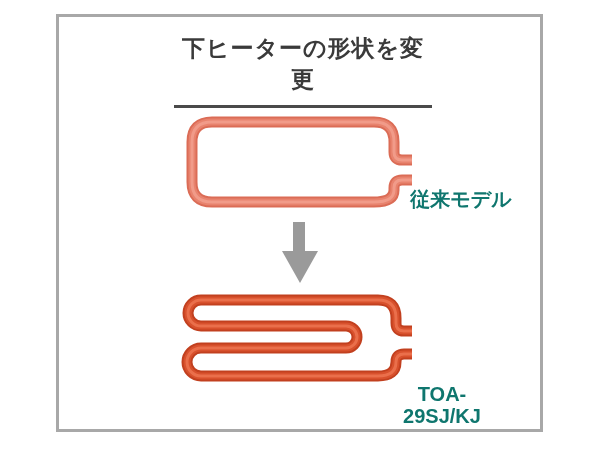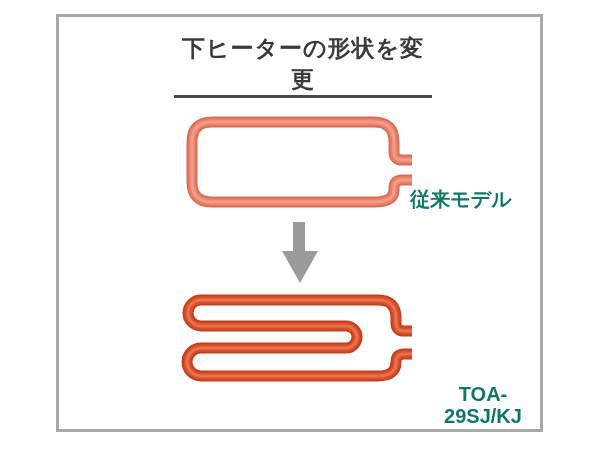--- a/index.html
+++ b/index.html
@@ -41,37 +41,37 @@
     position: absolute;
     left: 174px;
     top: 33px;
     width: 258px;
     text-align: center;
     font-size: 23px;
     font-weight: bold;
     letter-spacing: 1px;
     color: #3a3a3a;
     border-bottom: 3px solid #4a4a4a;
-    padding-bottom: 0;
+    padding-bottom: 10px;
   }
   .label {
     position: absolute;
     font-weight: bold;
     color: #0f766e;
     text-align: center;
   }
   .old-label {
     left: 401px;
     top: 188px;
     width: 120px;
     font-size: 20px;
     line-height: 23px;
   }
   .new-label {
-    left: 421px;
+    left: 380px;
     top: 383px;
     width: 124px;
     font-size: 20px;
     line-height: 22px;
   }
 </style>
 </head>
 <body>
 
 <div class="canvas">

